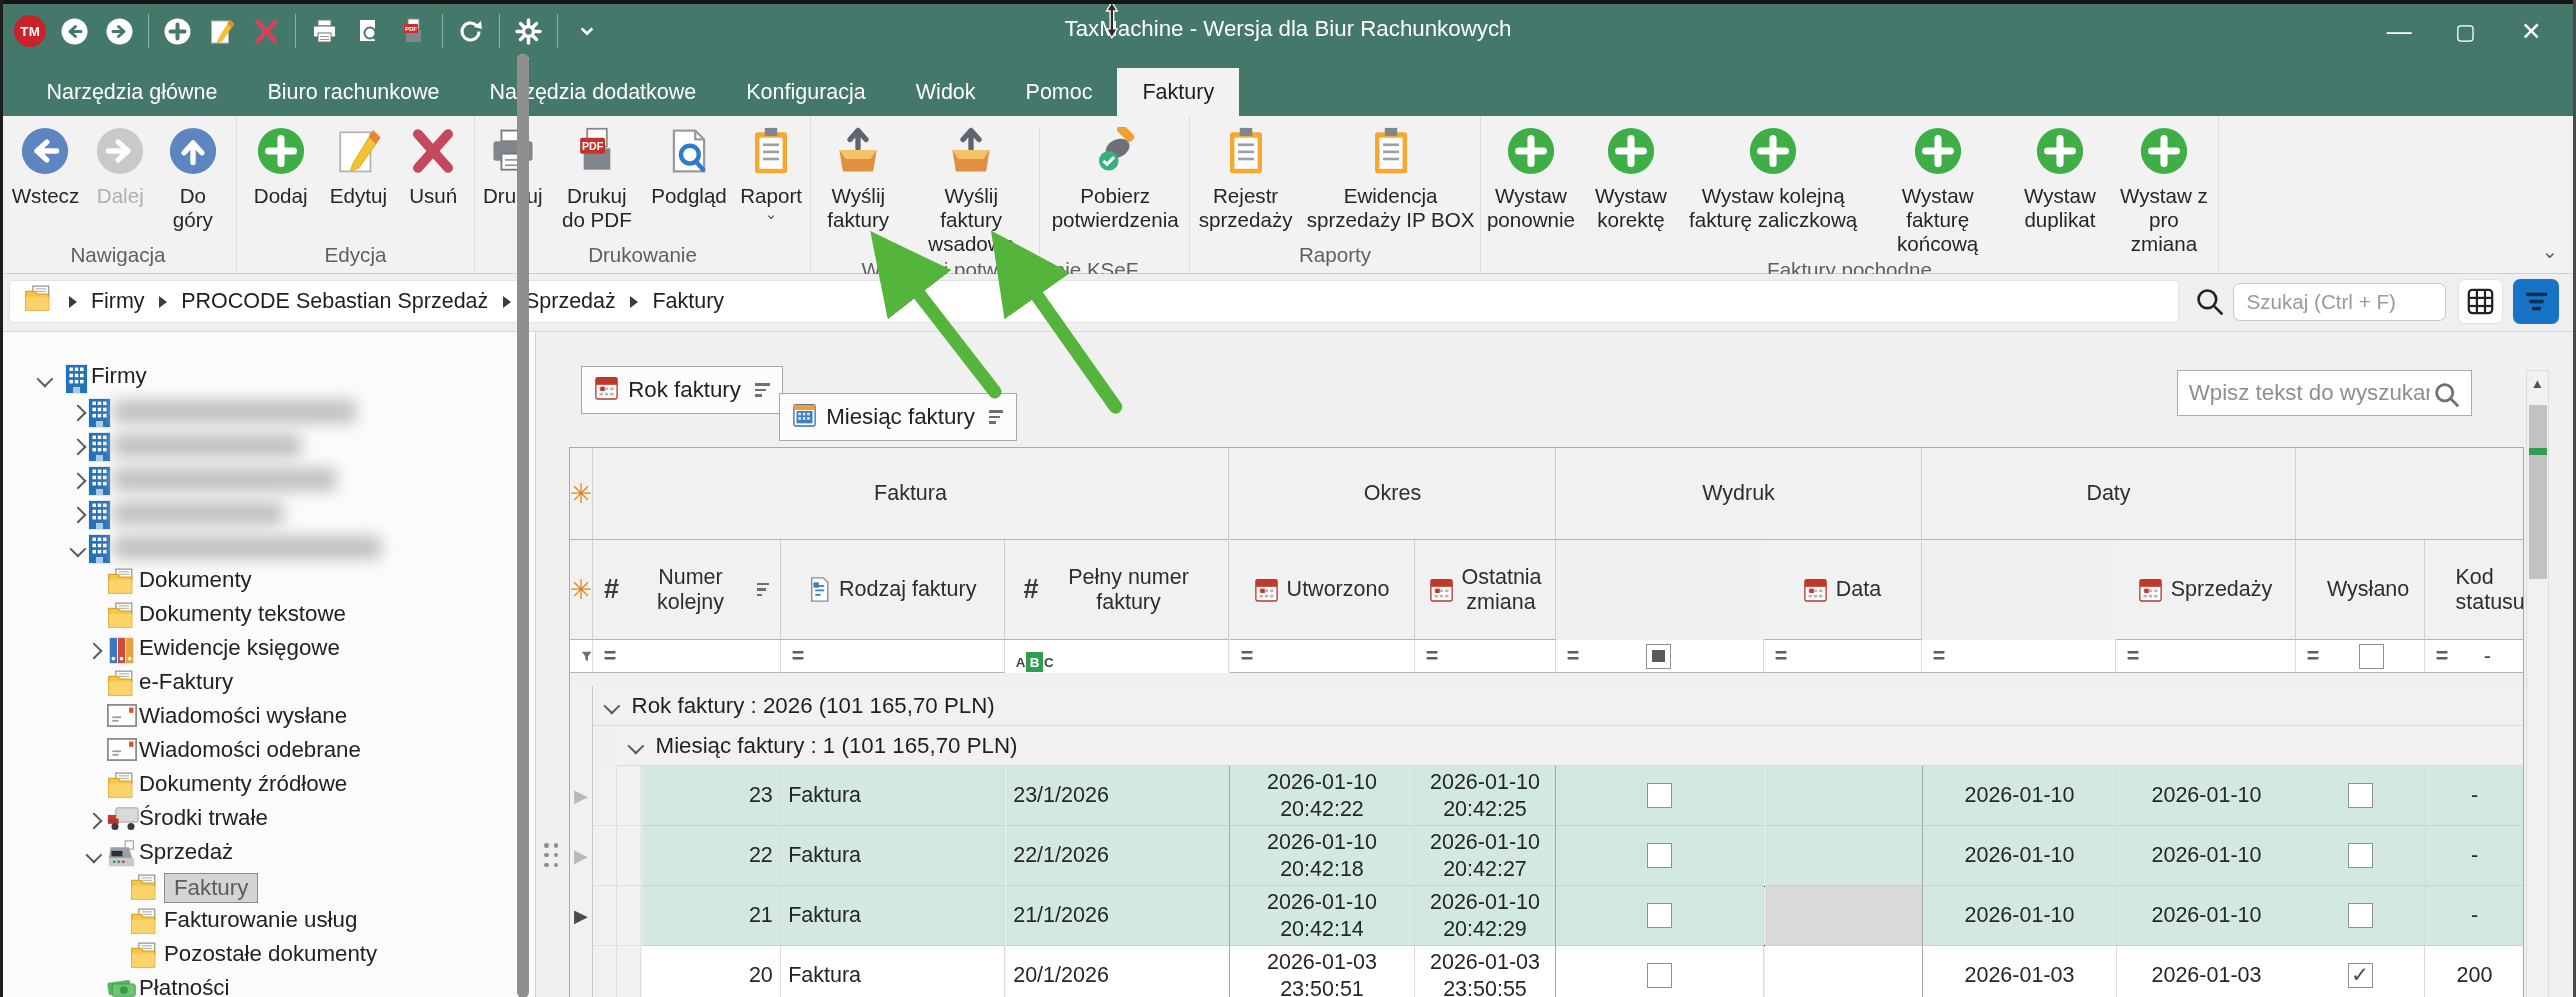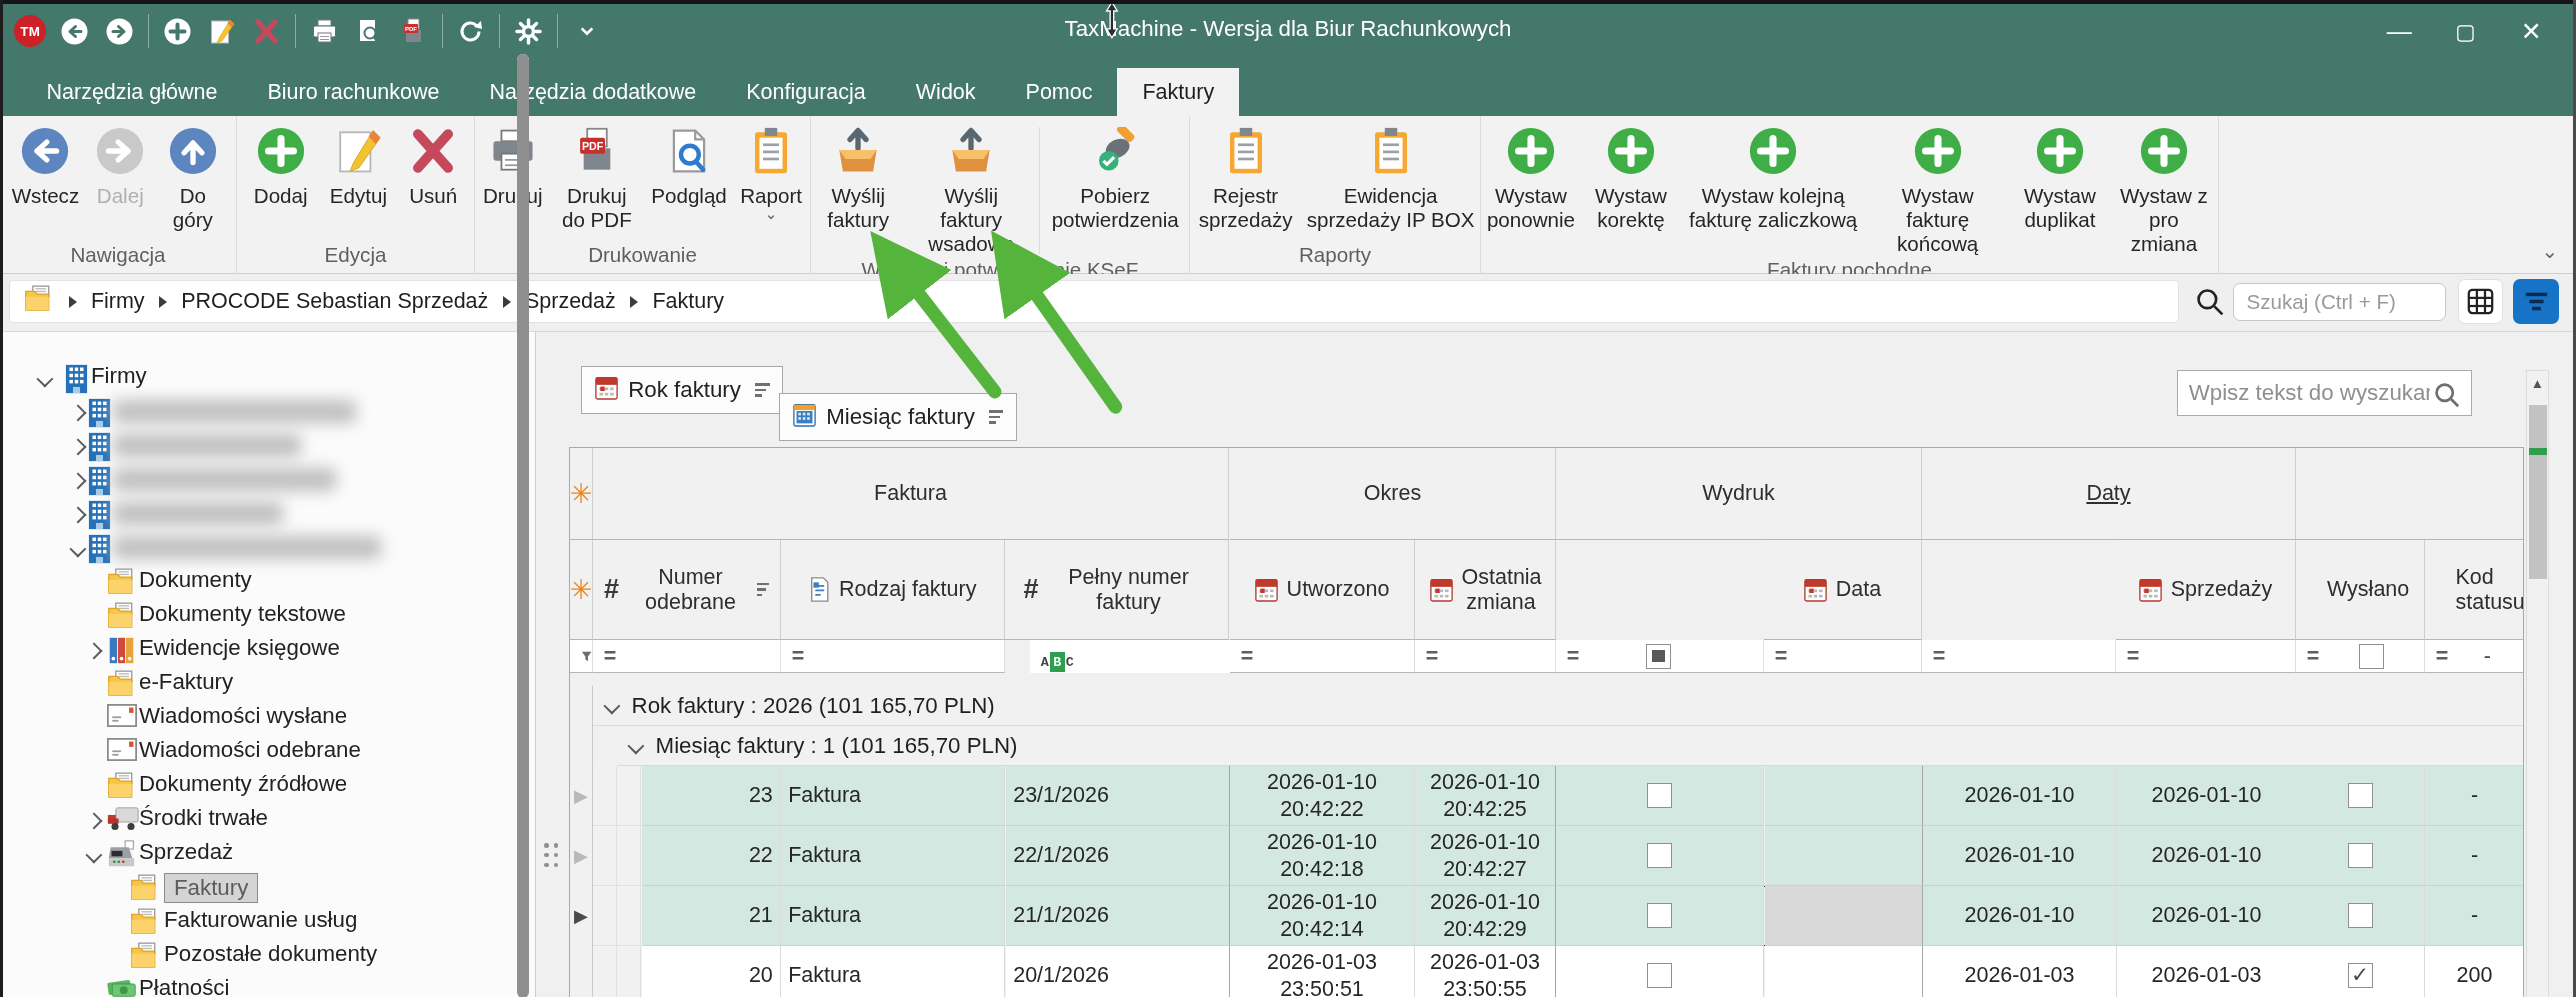--- a/index.html
+++ b/index.html
@@ -849,29 +849,29 @@
     </div>
     <div class="gcell ghead" style="left: 23px; top: 0px; width: 636px; height: 92px;">
       <span>Faktura</span>
     </div>
     <div class="gcell ghead" style="left: 660px; top: 0px; width: 326px; height: 92px;">
       <span>Okres</span>
     </div>
     <div class="gcell ghead" style="left: 986px; top: 0px; width: 366px; height: 92px;">
       <span>Wydruk</span>
     </div>
-    <div class="gcell ghead" style="left: 1352px; top: 0px; width: 374px; height: 92px; text-decoration: underline;">
+    <div class="gcell ghead" style="left: 1352px; top: 0px; width: 374px; height: 92px;">
       <span>Daty</span>
     </div>
     <div class="gcell ghead" style="left: 1726px; top: 0px; width: 229px; height: 92px;">
       <span></span>
     </div>
     <div class="gcell ghead" style="left: 23px; top: 92px; width: 188px; height: 100px;">
       <span class="hash">#</span>
-      <span style="max-width:125px">Numer odebrane</span>
+      <span style="max-width:125px">Numer kolejny</span>
       <span class="sortg">
         <i style="width:12.5px"></i>
         <i style="width:9px"></i>
         <i style="width:5.4px"></i>
       </span>
     </div>
     <div class="gcell ghead" style="left: 211px; top: 92px; width: 224px; height: 100px;">
       <span class="hicon">
         <svg width="21.5" height="25" viewBox="0 0 24 28">
           <path d="M3 1h13l5 5v21H3z" fill="#fff" stroke="#8a8a8a" stroke-width="1.5"></path>
@@ -964,21 +964,21 @@
     </div>
     <div class="gcell ghead" style="left: 1855px; top: 92px; width: 100px; height: 100px;">
       <span style="max-width:38px">Kod statusu</span>
     </div>
     <div class="gcell filtercell" style="left: 23px; top: 192px; width: 188px; height: 33px;">
       <span class="eqg">=</span>
     </div>
     <div class="gcell filtercell" style="left: 211px; top: 192px; width: 224px; height: 33px;">
       <span class="eqg">=</span>
     </div>
-    <div class="gcell filtercell" style="left: 460px; top: 192px; width: 224px; height: 45px; font-family: Liberation Mono, monospace;">
+    <div class="gcell filtercell" style="left: 435px; top: 192px; width: 224px; height: 45px;">
       <span class="abcbadge">A<b>B</b>C</span>
     </div>
     <div class="gcell filtercell" style="left: 660px; top: 192px; width: 185px; height: 33px;">
       <span class="eqg">=</span>
     </div>
     <div class="gcell filtercell" style="left: 845px; top: 192px; width: 141px; height: 33px;">
       <span class="eqg">=</span>
     </div>
     <div class="gcell filtercell" style="left: 986px; top: 192px; width: 208px; height: 33px;">
       <span class="eqg">=</span>

